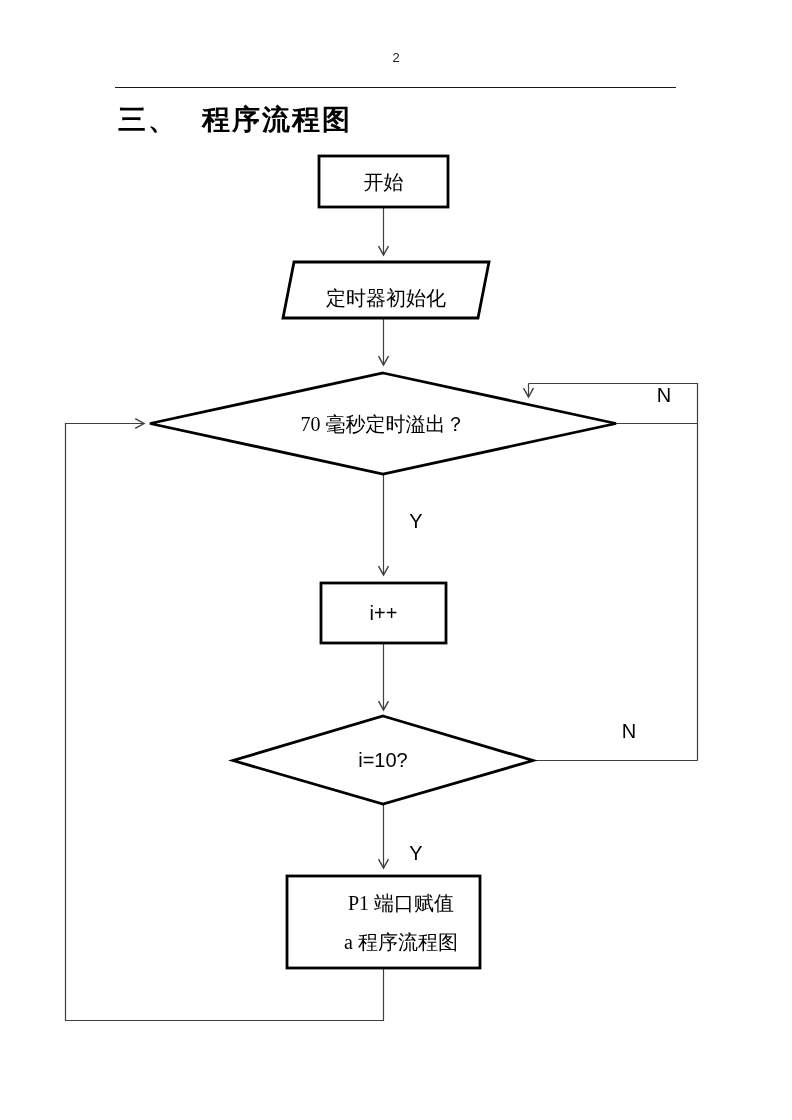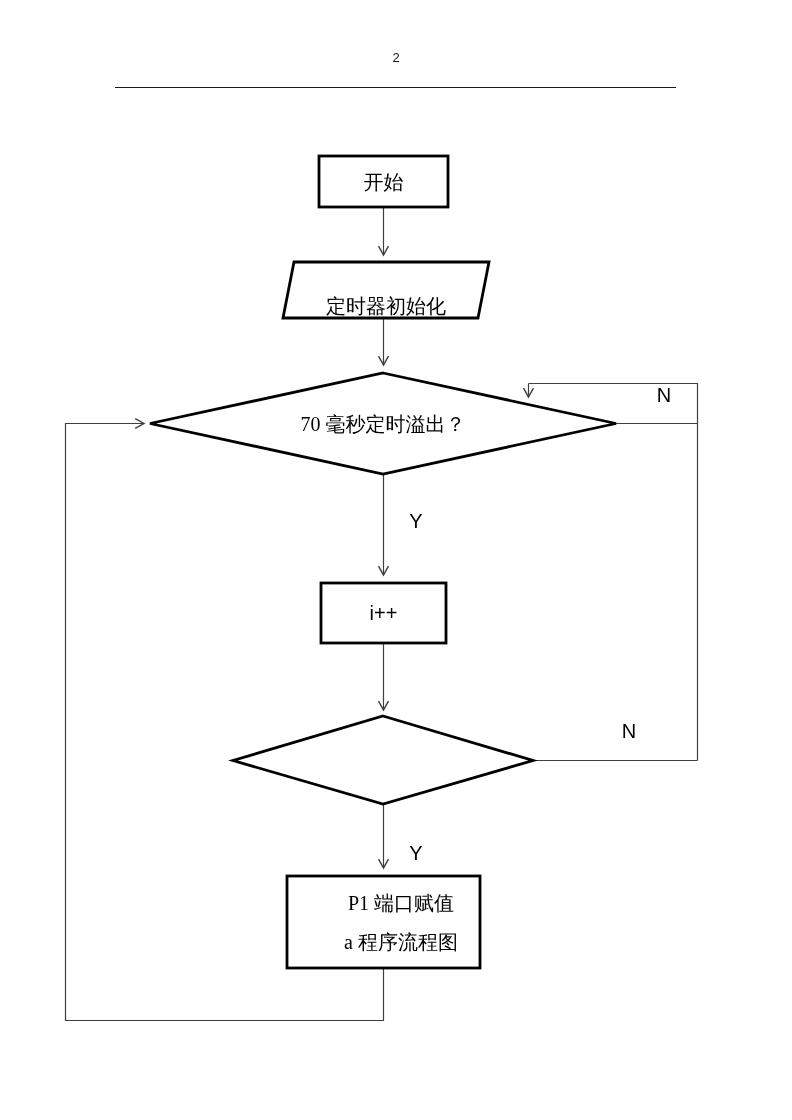--- a/index.html
+++ b/index.html
@@ -63,20 +63,23 @@
   }
 </style>
 </head>
 <body>
 
 <div class="page">
 
   <div class="page-number">2</div>
   <div class="header-rule"></div>
 
+  <div class="heading">
+    <span>三、</span><span class="heading-title">程序流程图</span>
+  </div>
 
   <svg class="flow" width="792" height="1120" viewBox="0 0 792 1120">
     <defs>
       <marker id="arr" viewBox="0 0 12 12" refX="10" refY="6" markerWidth="11" markerHeight="11" orient="auto-start-reverse">
         <path d="M2,1.5 L10,6 L2,10.5" fill="none" stroke="#3f3f3f" stroke-width="1.3"></path>
       </marker>
     </defs>
 
     <g stroke="#3f3f3f" stroke-width="1.2" fill="none">
       <path d="M383.5 207 L383.5 255" marker-end="url(#arr)"></path>
@@ -96,26 +99,27 @@
       <polygon points="294,262 489,262 478,318 283,318"></polygon>
       <polygon points="383,373 616,423.5 383,474 150,423.5"></polygon>
       <rect x="321" y="583" width="125" height="60"></rect>
       <polygon points="383,716 533,760.5 383,804 233,760.5"></polygon>
       <rect x="287" y="876" width="193" height="92"></rect>
     </g>
   </svg>
 
   <div class="node-label serif" style="left:319px; top:156px; width:129px; height:51px;">开始</div>
 
-  <div class="node-label serif" style="left:283px; top:270px; width:206px; height:72px;">定时器初始化</div>
+  <div class="node-label serif" style="left:283px; top:262px; width:206px; height:72px;">定时器初始化</div>
 
   <div class="node-label serif" style="left:150px; top:373px; width:466px; height:101px;">70 毫秒定时溢出？</div>
 
   <div class="node-label sans" style="left:321px; top:583px; width:125px; height:60px;">i++</div>
 
+  <div class="node-label sans" style="left:233px; top:716px; width:300px; height:88px;">i=10?</div>
 
   <div class="node-label serif two-line" style="left:287px; top:876px; width:228px; height:92px;">
     <span>P1 端口赋值</span>
     <span>a 程序流程图</span>
   </div>
 
   <div class="branch-label" style="left:403px; top:508px;">Y</div>
   <div class="branch-label" style="left:651px; top:382px;">N</div>
   <div class="branch-label" style="left:403px; top:840px;">Y</div>
   <div class="branch-label" style="left:616px; top:718px;">N</div>

